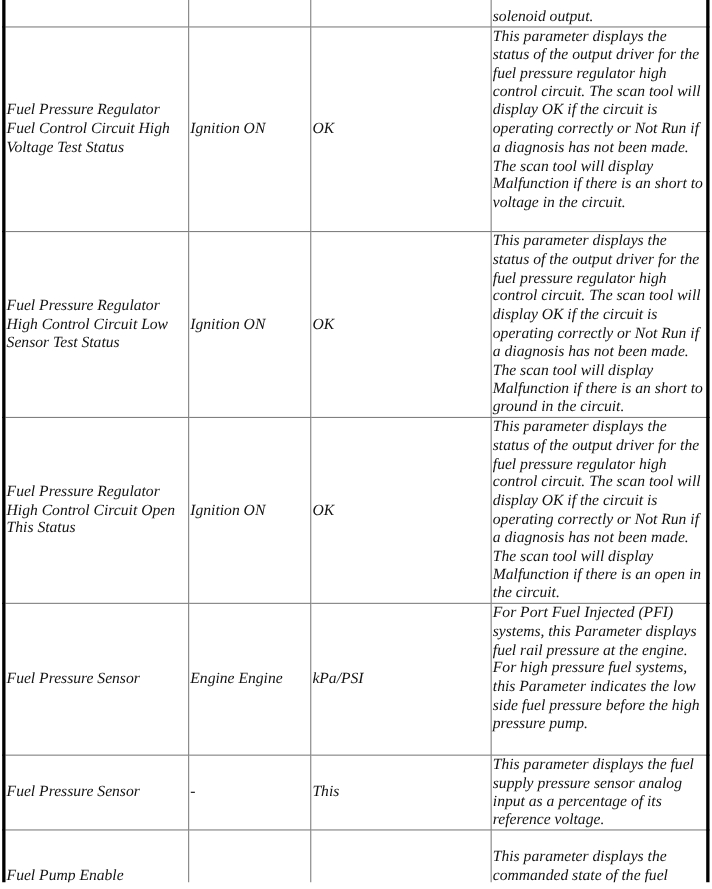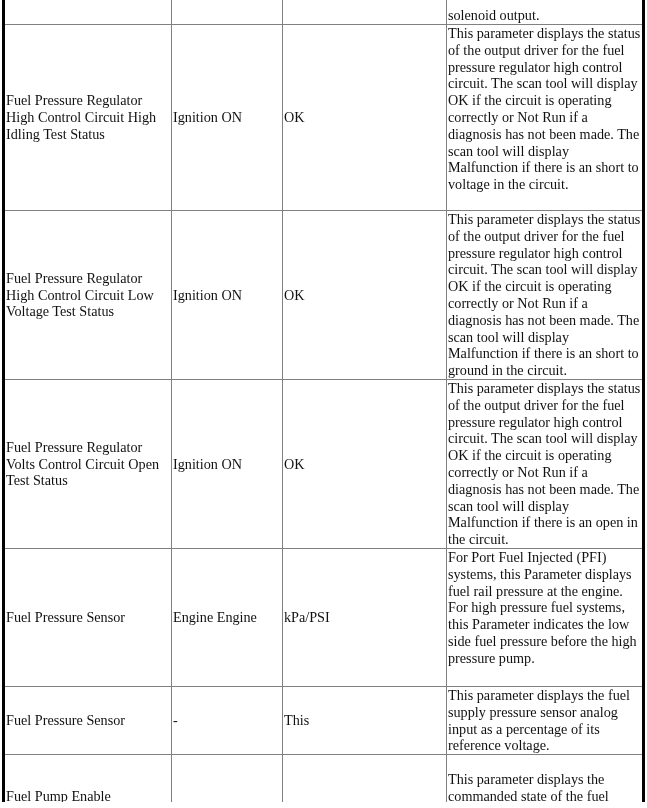--- a/index.html
+++ b/index.html
@@ -1,17 +1,17 @@
 <!DOCTYPE html>
 <html><head>
   <meta charset="utf-8">
   <style>
     html, body { margin: 0; padding: 0; background: #ffffff; }
     body { width: 647px; height: 808px; overflow: hidden; position: relative; }
-    .clip { position: absolute; left: 0; top: 0; width: 647px; height: 802px; overflow: hidden; }
+    .clip { position: absolute; left: 0; top: 0; width: 647px; height: 802px; overflow: hidden; font-style: italic; }
     table.params {
       position: absolute; left: 2px; top: -8px;
       border-collapse: collapse;
       width: 640px;
       table-layout: fixed;
       font-family: "Liberation Serif", "DejaVu Serif", serif;
       font-size: 14.2px;
       line-height: 16.8px;
       color: #111;
       border-left: 3px solid #000;
@@ -49,33 +49,33 @@
         <col class="c4">
     </colgroup>
     <tbody>
       <tr class="r0">
         <td class="name"></td>
         <td></td>
         <td></td>
         <td class="desc" style="vertical-align:bottom">solenoid output.</td>
       </tr>
       <tr class="r1">
-        <td class="name">Fuel Pressure Regulator High Control Circuit High Idling Test Status</td>
+        <td class="name">Fuel Pressure Regulator Fuel Control Circuit High Voltage Test Status</td>
         <td>Ignition ON</td>
         <td>OK</td>
         <td class="desc">This parameter displays the status of the output driver for the fuel pressure regulator high control circuit. The scan tool will display OK if the circuit is operating correctly or Not Run if a diagnosis has not been made. The scan tool will display Malfunction if there is an short to voltage in the circuit.</td>
       </tr>
       <tr class="r2">
-        <td class="name">Fuel Pressure Regulator High Control Circuit Low Voltage Test Status</td>
+        <td class="name">Fuel Pressure Regulator High Control Circuit Low Sensor Test Status</td>
         <td>Ignition ON</td>
         <td>OK</td>
         <td class="desc">This parameter displays the status of the output driver for the fuel pressure regulator high control circuit. The scan tool will display OK if the circuit is operating correctly or Not Run if a diagnosis has not been made. The scan tool will display Malfunction if there is an short to ground in the circuit.</td>
       </tr>
       <tr class="r3">
-        <td class="name">Fuel Pressure Regulator Volts Control Circuit Open Test Status</td>
+        <td class="name">Fuel Pressure Regulator High Control Circuit Open This Status</td>
         <td>Ignition ON</td>
         <td>OK</td>
         <td class="desc">This parameter displays the status of the output driver for the fuel pressure regulator high control circuit. The scan tool will display OK if the circuit is operating correctly or Not Run if a diagnosis has not been made. The scan tool will display Malfunction if there is an open in the circuit.</td>
       </tr>
       <tr class="r4">
         <td class="name">Fuel Pressure Sensor</td>
         <td>Engine Engine</td>
         <td>kPa/PSI</td>
         <td class="desc">For Port Fuel Injected (PFI) systems, this Parameter displays fuel rail pressure at the engine. For high pressure fuel systems, this Parameter indicates the low side fuel pressure before the high pressure pump.</td>
       </tr>

